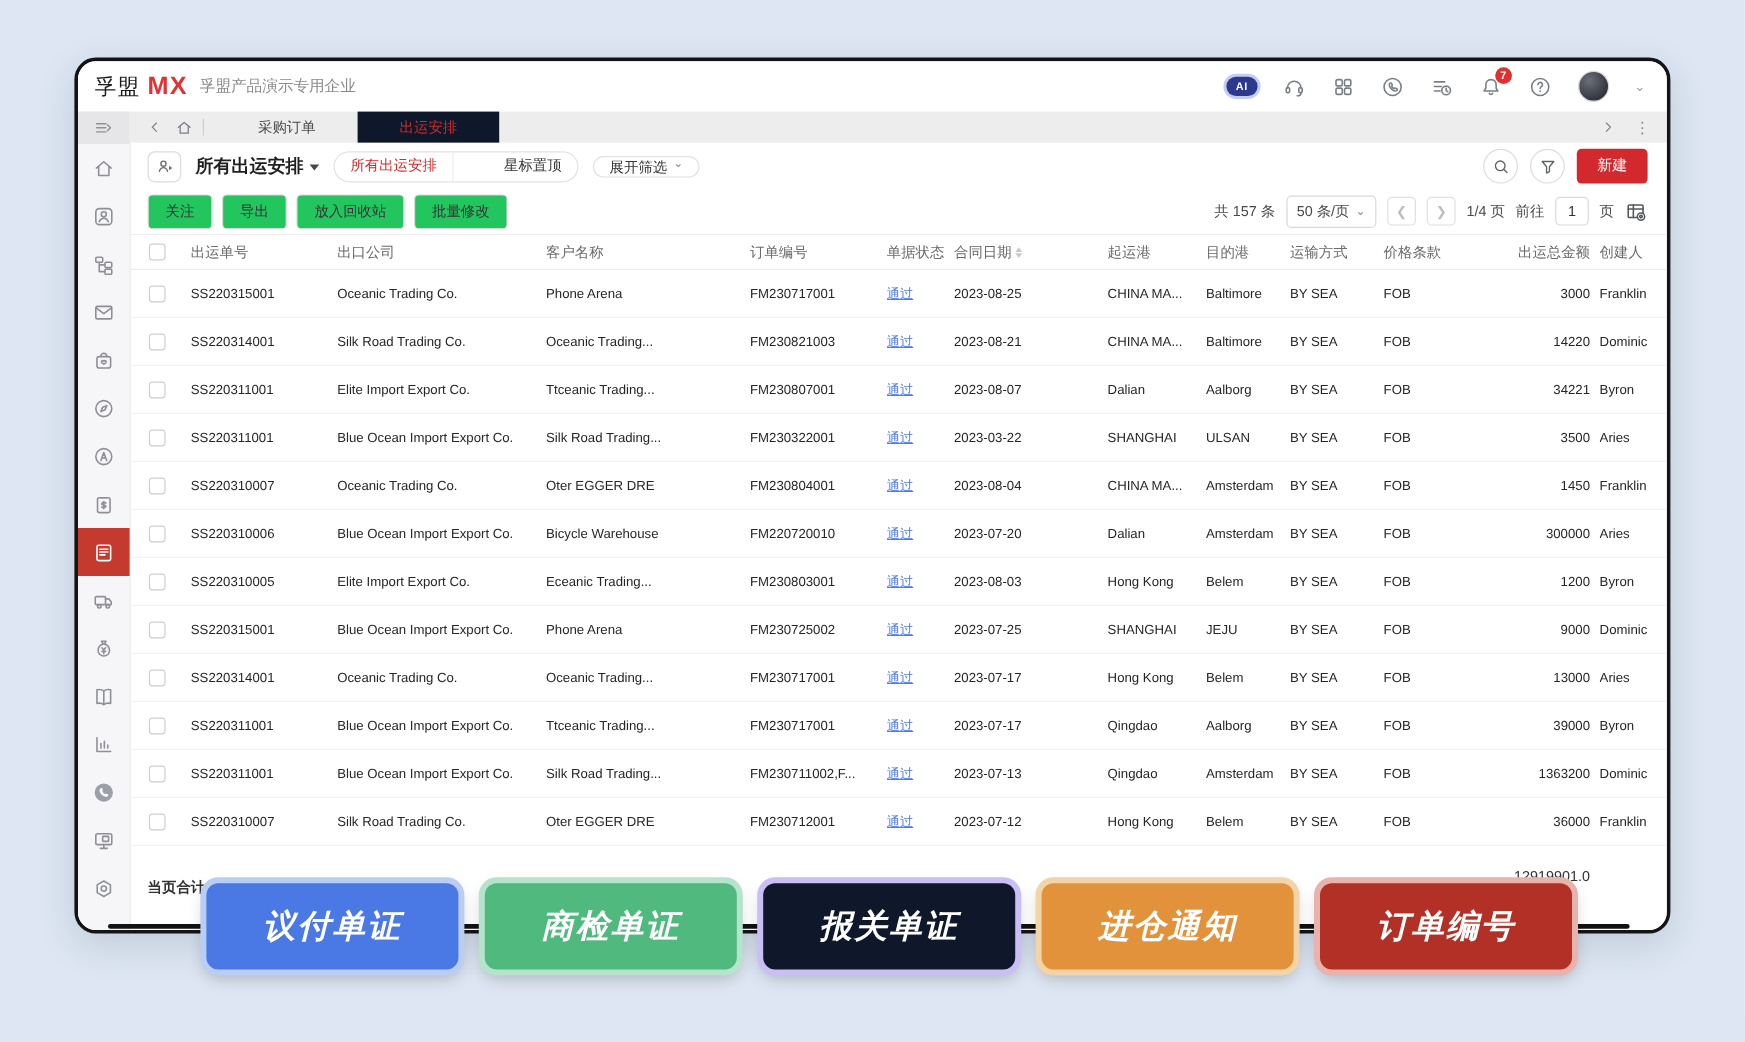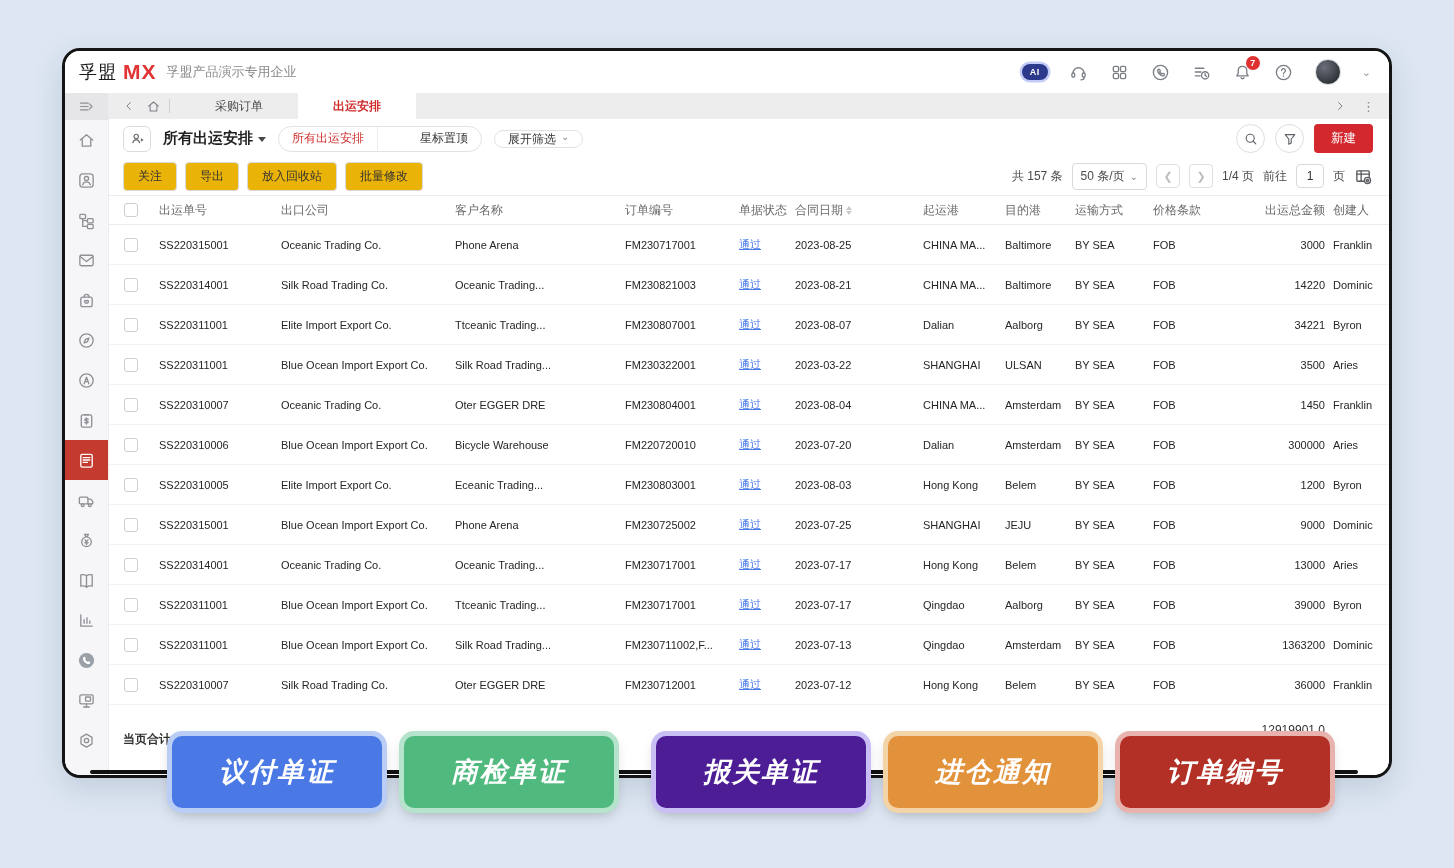--- a/index.html
+++ b/index.html
@@ -35,40 +35,40 @@
   .sidebar { width:44px; background:#f6f6f8; border-right:1px solid #ececee; display:flex; flex-direction:column; flex-shrink:0; }
   .side-item { height:40px; display:flex; align-items:center; justify-content:center; color:#8f9096; cursor:pointer; }
   .side-item.collapse-cell { height:27px; background:#e6e6e9; }
   .side-item.active { background:#c53a2e; color:#fff; }
   .main { flex:1; display:flex; flex-direction:column; min-width:0; }
   
   .tabstrip { height:27px; background:#ededee; display:flex; align-items:stretch; font-size:12px; }
   .ts-left { display:flex; align-items:center; gap:8px; padding:0 10px 0 12px; color:#6d6d6d; }
   .ts-sep { width:1px; height:14px; background:#cfcfcf; }
   .tab { width:118px; display:flex; align-items:center; justify-content:center; color:#4a4a4a; cursor:pointer; }
-  .tab.active { background:#ffffff; color:#d02a2a; font-weight:700; }
+  .tab.active { background:#0f172a; color:#d02a2a; font-weight:400; }
   .ts-right { margin-left:auto; display:flex; align-items:center; gap:14px; padding:0 14px; color:#8b8b8b; }
   .kebab { font-size:13px; letter-spacing:0; line-height:1; }
   
   .filter-row { height:39px; display:flex; align-items:center; gap:12px; padding:0 16px 0 14px; background:#fff; }
   .sq-icon-btn { width:28px; height:26px; border:1px solid #dcdcdc; border-radius:6px; display:flex; align-items:center; justify-content:center; color:#6f6f74; background:#fff; cursor:pointer; }
   .view-selector { font-size:15px; font-weight:700; color:#1f1f1f; display:flex; align-items:center; gap:5px; cursor:pointer; }
   .caret-down { width:0; height:0; border-left:4.5px solid transparent; border-right:4.5px solid transparent; border-top:5.5px solid #474747; margin-top:2px; }
   .seg-pill { display:flex; align-items:center; border:1px solid #e2e2e2; border-radius:15px; height:26px; overflow:hidden; background:#fff; }
   .seg { font-size:12px; padding:0 13px; display:flex; align-items:center; height:100%; cursor:pointer; color:#333; }
   .seg.red { color:#d02a2a; }
   .seg + .seg { border-left:1px solid #ececec;padding-left:42px; }
   .pill-btn { display:flex; align-items:flex-start; gap:5px; border:1px solid #e2e2e2; border-radius:15px; height:18px; font-size:12px; color:#333; padding:0 13px; background:#fff; cursor:pointer; }
   .pill-chev { color:#8a8a8a; font-size:10px; }
   .filter-right { margin-left:auto; display:flex; align-items:center; gap:10px; }
   .circle-btn { width:29px; height:29px; border-radius:50%; border:1px solid #ddd; background:#fff; display:flex; align-items:center; justify-content:center; color:#5f6368; cursor:pointer; }
   .btn-new { background:#d2282e; color:#fff; font-size:12.5px; border:none; border-radius:4px; padding:6px 17px; cursor:pointer; }
   
   .toolbar-row { height:39px; display:flex; align-items:center; gap:8px; padding:0 16px 0 14px; border-bottom:1px solid #ededee; background:#fff; }
-  .tool-btn { border:1px solid #d9d9d9; background:#eab308; border-radius:4px; font-size:12px; color:#333; padding:5px 14px; cursor:pointer; white-space:nowrap;text-align:right; }
+  .tool-btn { border:1px solid #d9d9d9; background:#22c55e; border-radius:4px; font-size:12px; color:#333; padding:5px 14px; cursor:pointer; white-space:nowrap;text-align:right; }
   .pag { margin-left:auto; display:flex; align-items:center; gap:9px; font-size:12px; color:#4a4a4a; }
   .page-size { border:1px solid #d9d9d9; border-radius:4px; padding:4px 8px; display:flex; align-items:center; gap:5px; cursor:pointer; background:#fff; }
   .pg-arrow { width:24px; height:24px; border:1px solid #e0e0e0; border-radius:4px; display:flex; align-items:center; justify-content:center; color:#bdbdbd; background:#fff; cursor:pointer; font-size:11px; }
   .goto-input { width:28px; height:24px; border:1px solid #d9d9d9; border-radius:4px; text-align:center; font-size:12px; color:#333; }
   .tbl-set { color:#55585c; cursor:pointer; display:flex; }
   
   .tgrid { display:grid; grid-template-columns:36px 122px 174px 170px 114px 56px 128px 82px 70px 78px 80px 100px 1fr; align-items:center; padding-left:14px; }
   .thead { height:30px; font-size:12px; color:#6a6a6a; border-bottom:1px solid #ebebeb; background:#fff; }
   .th { display:flex; align-items:center; gap:3px; white-space:nowrap; overflow:hidden; }
   .th.right, .td.right { justify-content:flex-end; text-align:right; padding-right:8px; display:flex; }
@@ -630,16 +630,16 @@
         </div>
       </div>
     </div>
   </div>
 </div>
 
 <div class="flow-line"></div>
 <div class="flow-wrap" id="flow-wrap">
     <button class="flow-btn" style="background: rgb(74, 120, 228); box-shadow: rgb(185, 205, 245) 0px 0px 0px 5px, rgba(0, 0, 0, 0.25) 0px 6px 14px;">议付单证</button>
     <button class="flow-btn" style="background: rgb(80, 185, 126); box-shadow: rgb(181, 227, 204) 0px 0px 0px 5px, rgba(0, 0, 0, 0.25) 0px 6px 14px;">商检单证</button>
-    <button class="flow-btn" style="background: #4c1d95; box-shadow: rgb(202, 191, 245) 0px 0px 0px 5px, rgba(0, 0, 0, 0.25) 0px 6px 14px; margin-left: 20px;">报关单证</button>
+    <button class="flow-btn" style="background: #0f172a; box-shadow: rgb(202, 191, 245) 0px 0px 0px 5px, rgba(0, 0, 0, 0.25) 0px 6px 14px;">报关单证</button>
     <button class="flow-btn" style="background: rgb(226, 146, 59); box-shadow: rgb(243, 211, 168) 0px 0px 0px 5px, rgba(0, 0, 0, 0.25) 0px 6px 14px;">进仓通知</button>
     <button class="flow-btn" style="background: rgb(178, 48, 37); box-shadow: rgb(232, 179, 173) 0px 0px 0px 5px, rgba(0, 0, 0, 0.25) 0px 6px 14px;">订单编号</button>
   </div>
 
 </body></html>

